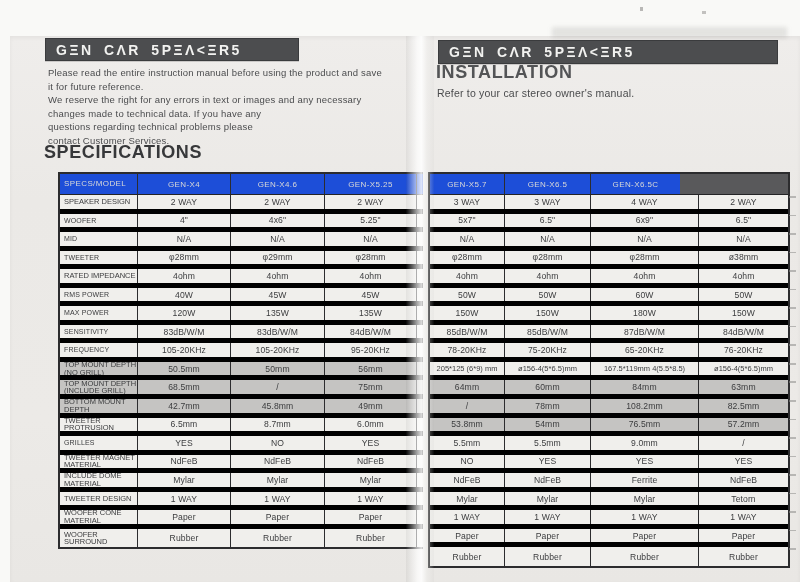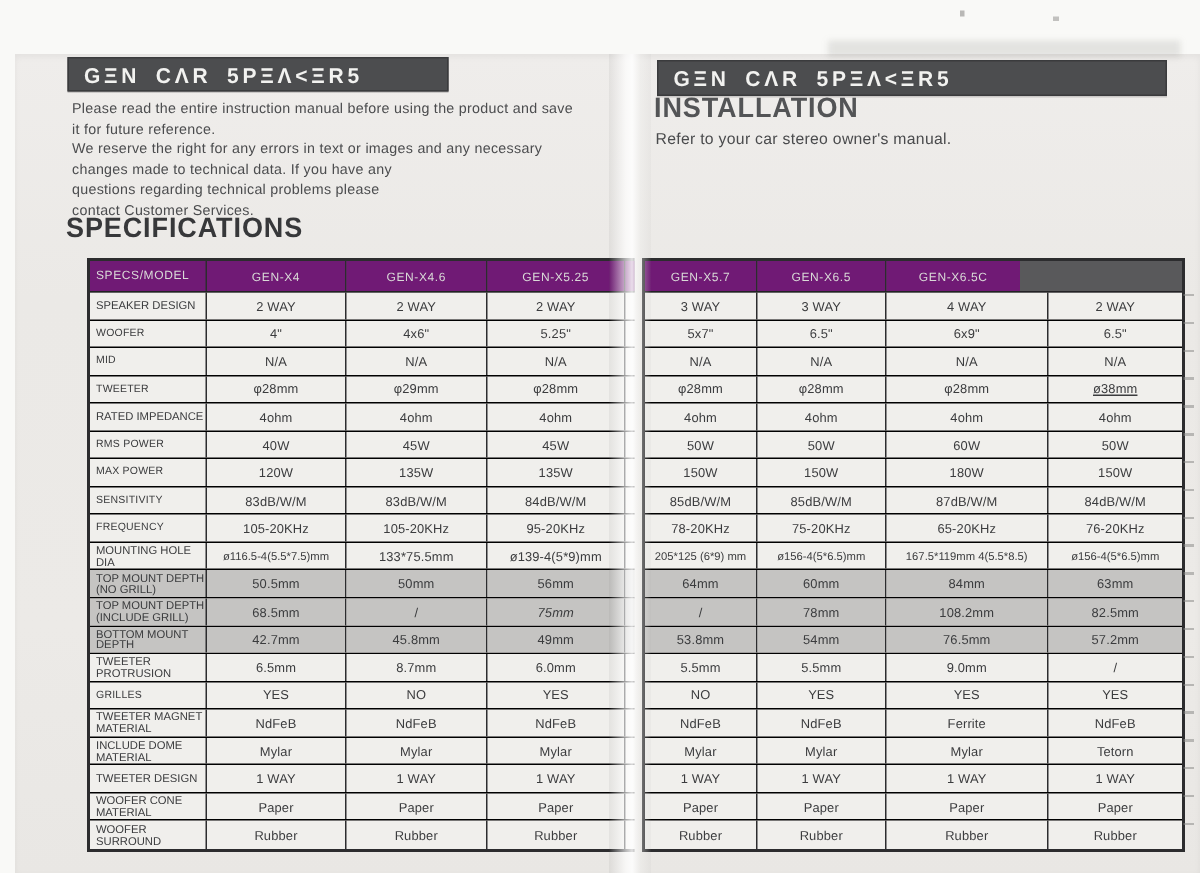--- a/index.html
+++ b/index.html
@@ -24,31 +24,31 @@
   .intro{position:absolute;left:48px;top:66px;width:372px;font-size:9.5px;line-height:13.6px;
          color:#4b4c4e;white-space:pre-line;letter-spacing:0.2px;}
   .big-heading{position:absolute;font-size:18px;font-weight:800;letter-spacing:0.6px;transform:scaleY(1.04);}
   .spec-heading{left:44px;top:142px;color:#37383a;}
   .install-heading{left:436px;top:62px;color:#535456;}
   .install-text{position:absolute;left:437px;top:87px;font-size:10.5px;color:#4a4b4d;letter-spacing:0.2px;}
   .tbl{position:absolute;top:172px;display:flex;flex-direction:column;background:#f0efec;z-index:2;
        border:2px solid #2c2c2e;}
   .tbl-left{left:58px;border-right:none;}
   .tbl-right{left:428px;}
-  .tr{display:flex;flex:none;height:18.55px;border-bottom:1px solid #000000;}
+  .tr{display:flex;flex:none;height:18.55px;border-bottom:5px solid #000000;}
   .tr:last-child{border-bottom:none;}
   .th-row{height:21px;background:#59595b;border-bottom:1px solid #232325;}
   .td{flex:none;display:flex;align-items:center;justify-content:center;border-right:1px solid #2c2c2e;
       font-size:8.6px;color:#3b3c3e;overflow:hidden;white-space:nowrap;letter-spacing:0.1px;}
   .td:last-child{border-right:none;}
   .th-row .td{color:#d9d9d7;font-size:8px;letter-spacing:0.4px;}
   .label-cell{justify-content:flex-start;text-align:left;padding-left:4px;font-size:7px;line-height:7.6px;
       white-space:pre-line;color:#3a3b3d;letter-spacing:0.15px;}
   .shaded .td{background:#c5c4c2;}
-  .th-row .td{background:#701a75;}
+  .th-row .td{background:#1d4ed8;}
   .long{font-size:7.5px;letter-spacing:0;}
   .sliver{background:transparent;}
 </style>
 </head>
 <body>
 
 <div class="scan">
   <div class="paper"></div>
   <div class="smudge"></div>
   <div class="speck1"></div>
@@ -128,41 +128,34 @@
         <div class="td" style="width: 92px;">84dB/W/M</div>
         <div class="td sliver" style="width: 6px;"></div>
       </div>
       <div class="tr">
         <div class="td label-cell" style="width: 78px;">FREQUENCY</div>
         <div class="td" style="width: 93px;">105-20KHz</div>
         <div class="td" style="width: 94px;">105-20KHz</div>
         <div class="td" style="width: 92px;">95-20KHz</div>
         <div class="td sliver" style="width: 6px;"></div>
       </div>
-      <div class="tr">
-        <div class="td label-cell long" style="width: 78px;">MOUNTING HOLE DIA</div>
-        <div class="td long" style="width: 93px;">ø116.5-4(5.5*7.5)mm</div>
-        <div class="td" style="width: 94px;">133*75.5mm</div>
-        <div class="td" style="width: 92px;">ø139-4(5*9)mm</div>
-        <div class="td sliver" style="width: 6px;"></div>
-      </div>
       <div class="tr shaded">
         <div class="td label-cell long" style="width: 78px;">TOP MOUNT DEPTH
 (NO GRILL)</div>
         <div class="td" style="width: 93px;">50.5mm</div>
         <div class="td" style="width: 94px;">50mm</div>
         <div class="td" style="width: 92px;">56mm</div>
         <div class="td sliver" style="width: 6px;"></div>
       </div>
       <div class="tr shaded">
         <div class="td label-cell long" style="width: 78px;">TOP MOUNT DEPTH
 (INCLUDE GRILL)</div>
         <div class="td" style="width: 93px;">68.5mm</div>
         <div class="td" style="width: 94px;">/</div>
-        <div class="td" style="width: 92px; font-style: italic;">75mm</div>
+        <div class="td" style="width: 92px;">75mm</div>
         <div class="td sliver" style="width: 6px;"></div>
       </div>
       <div class="tr shaded">
         <div class="td label-cell long" style="width: 78px;">BOTTOM MOUNT
 DEPTH</div>
         <div class="td" style="width: 93px;">42.7mm</div>
         <div class="td" style="width: 94px;">45.8mm</div>
         <div class="td" style="width: 92px;">49mm</div>
         <div class="td sliver" style="width: 6px;"></div>
       </div>
@@ -248,21 +241,21 @@
       <div class="tr">
         <div class="td" style="width: 75px;">N/A</div>
         <div class="td" style="width: 86px;">N/A</div>
         <div class="td" style="width: 108px;">N/A</div>
         <div class="td" style="width: 89px;">N/A</div>
       </div>
       <div class="tr">
         <div class="td" style="width: 75px;">φ28mm</div>
         <div class="td" style="width: 86px;">φ28mm</div>
         <div class="td" style="width: 108px;">φ28mm</div>
-        <div class="td" style="width: 89px; text-decoration: underline;">ø38mm</div>
+        <div class="td" style="width: 89px;">ø38mm</div>
       </div>
       <div class="tr">
         <div class="td" style="width: 75px;">4ohm</div>
         <div class="td" style="width: 86px;">4ohm</div>
         <div class="td" style="width: 108px;">4ohm</div>
         <div class="td" style="width: 89px;">4ohm</div>
       </div>
       <div class="tr">
         <div class="td" style="width: 75px;">50W</div>
         <div class="td" style="width: 86px;">50W</div>

